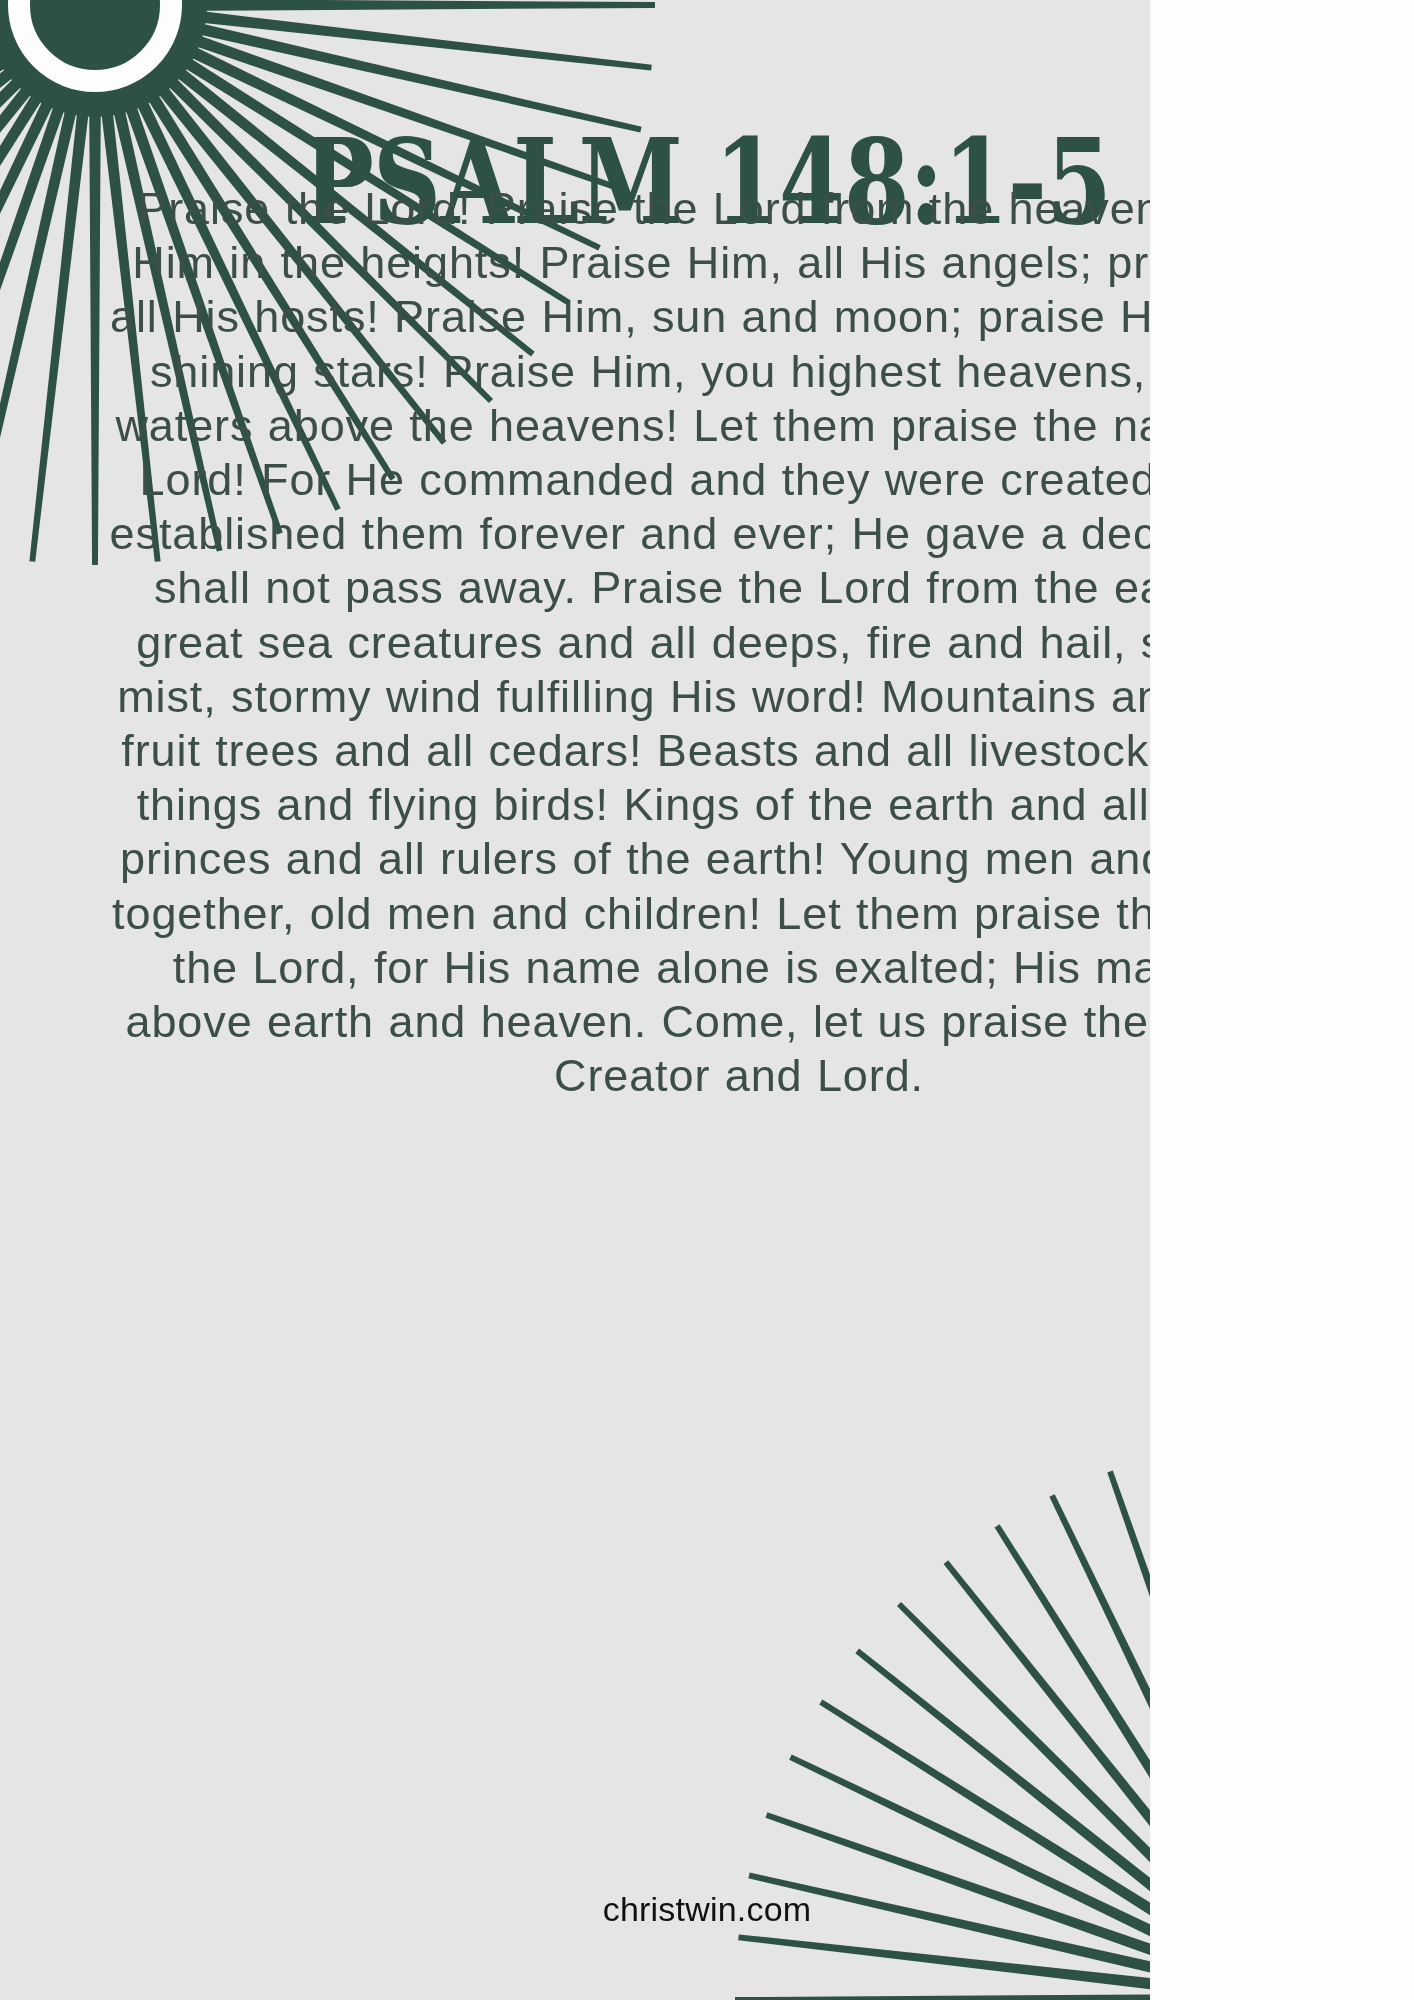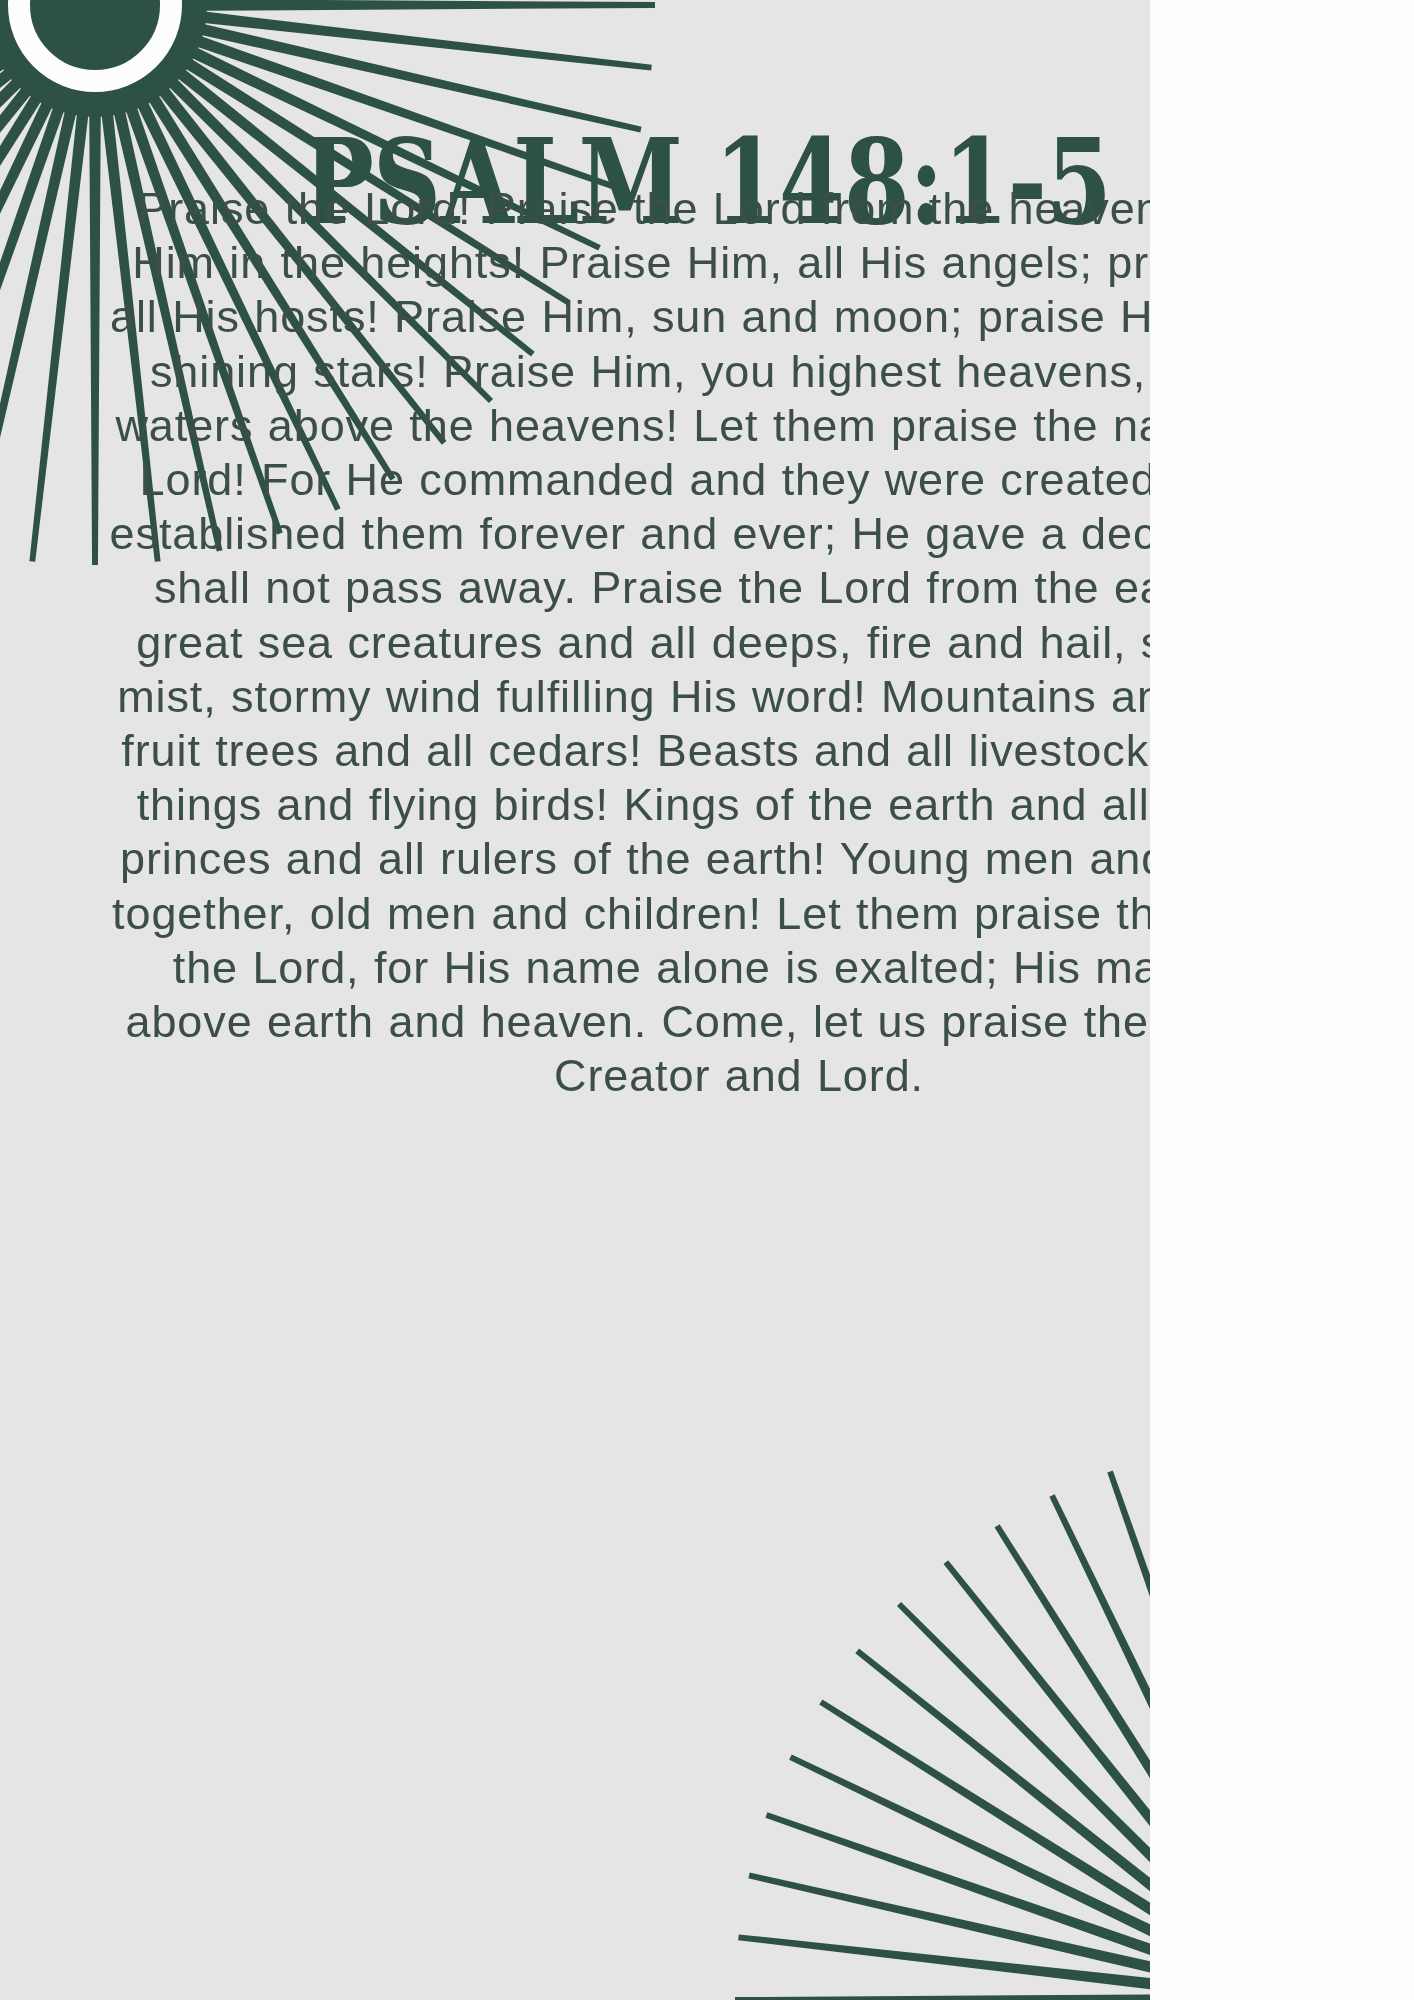--- a/index.html
+++ b/index.html
@@ -226,14 +226,15 @@
         </g>
       <circle cx="600" cy="600" r="112" fill="#2d5144"></circle>
       <circle cx="600" cy="600" r="76" fill="none" stroke="#fdfdfc" stroke-width="22"></circle>
     </svg>
   </div>
 
   <h1 class="title">PSALM 148:1-5</h1>
 
   <div class="verse">Praise the Lord! Praise the Lord from the heavens; praise Him in the heights! Praise Him, all His angels; praise Him, all His hosts! Praise Him, sun and moon; praise Him, all you shining stars! Praise Him, you highest heavens, and you waters above the heavens! Let them praise the name of the Lord! For He commanded and they were created. And He established them forever and ever; He gave a decree, and it shall not pass away. Praise the Lord from the earth, you great sea creatures and all deeps, fire and hail, snow and mist, stormy wind fulfilling His word! Mountains and all hills, fruit trees and all cedars! Beasts and all livestock, creeping things and flying birds! Kings of the earth and all peoples, princes and all rulers of the earth! Young men and maidens together, old men and children! Let them praise the name of the Lord, for His name alone is exalted; His majesty is above earth and heaven. Come, let us praise the Lord, our Creator and Lord.</div>
 
+  <div class="site">christwin.com</div>
 
 </div>
 
 </body></html>

